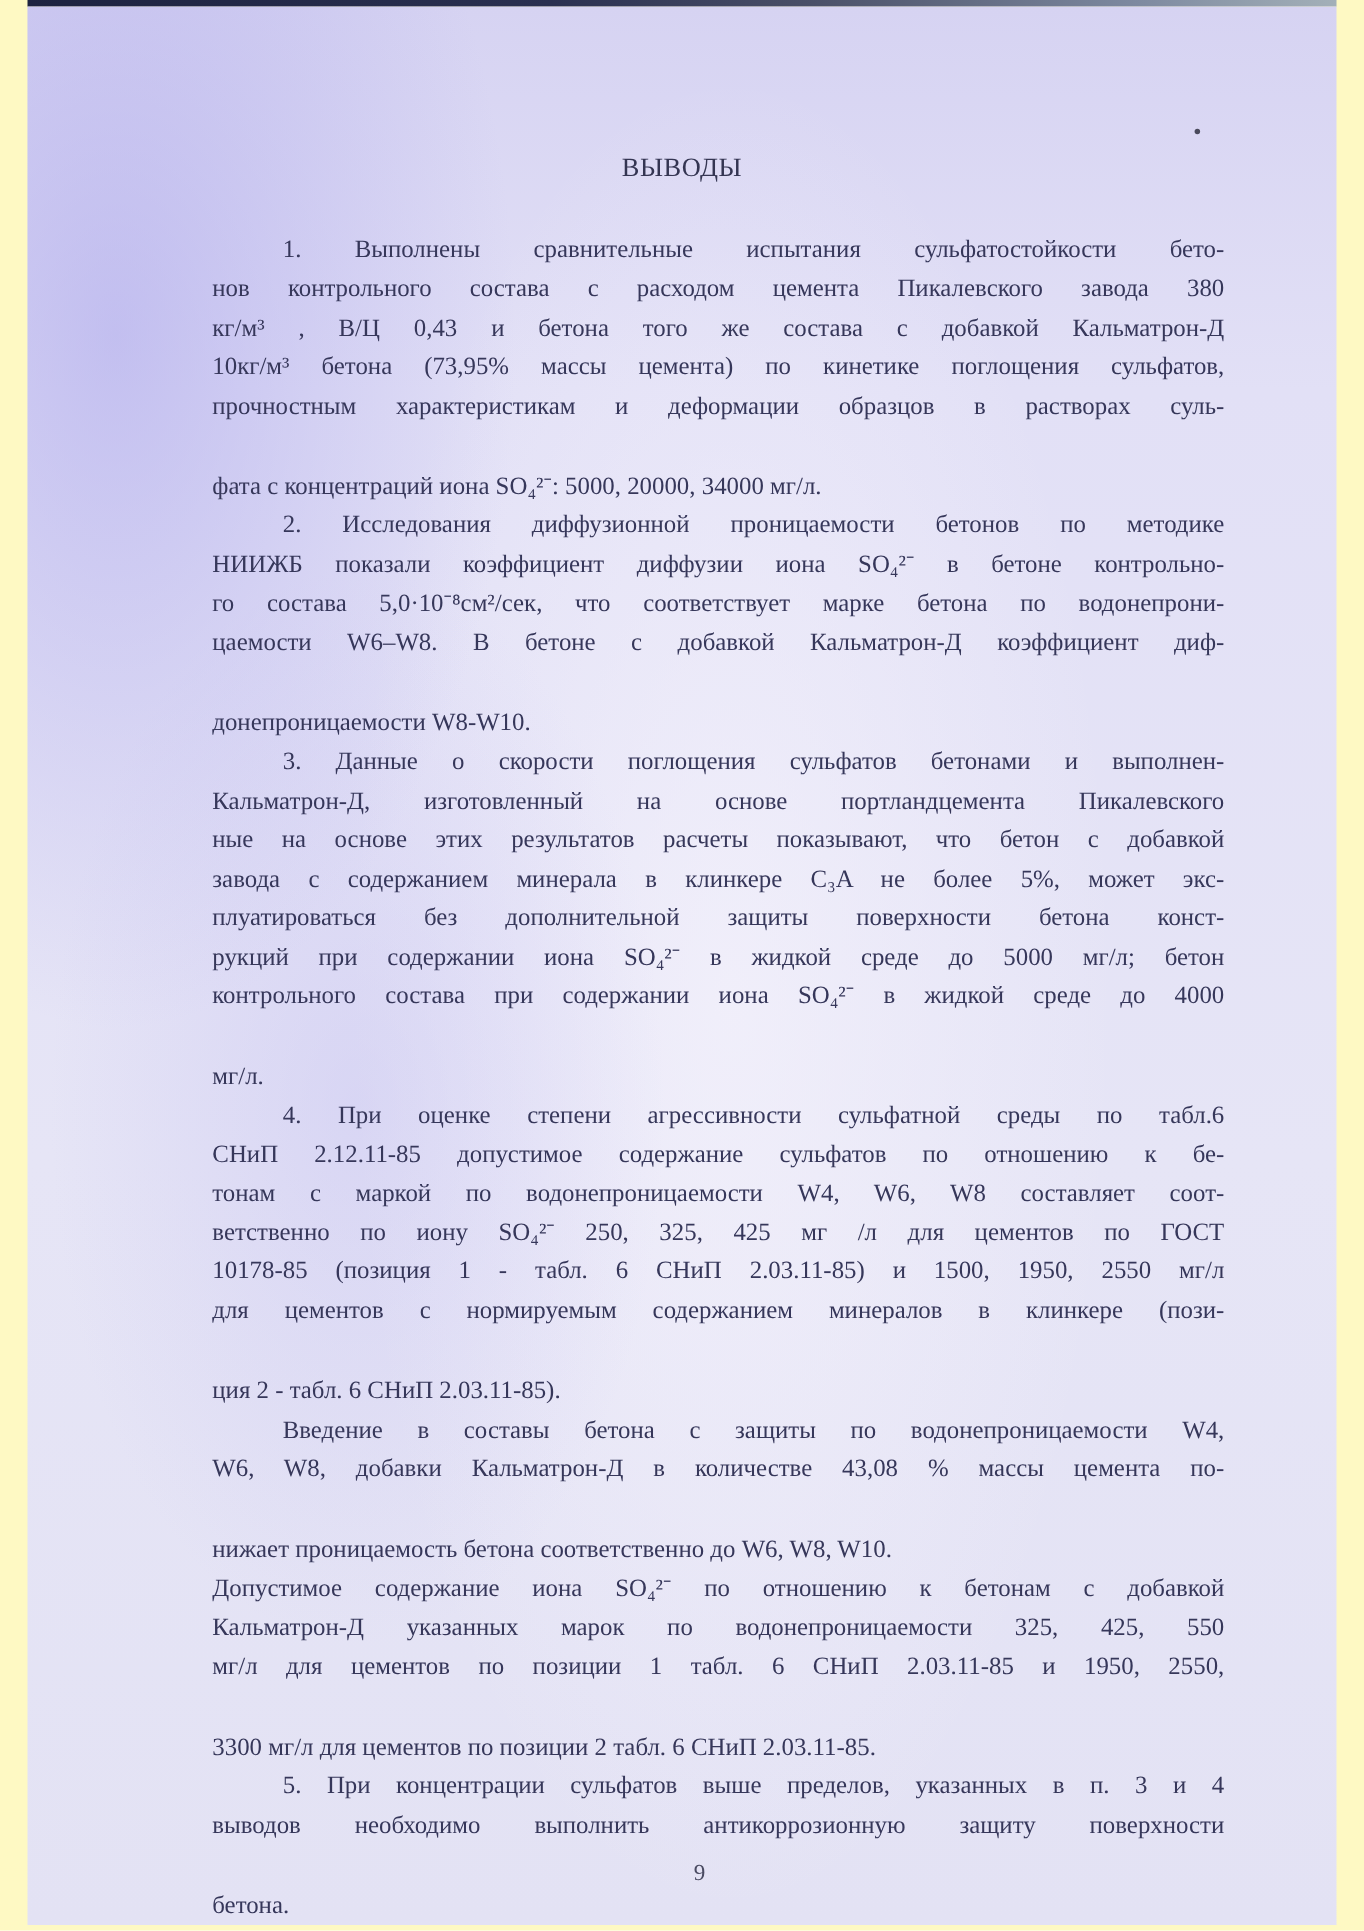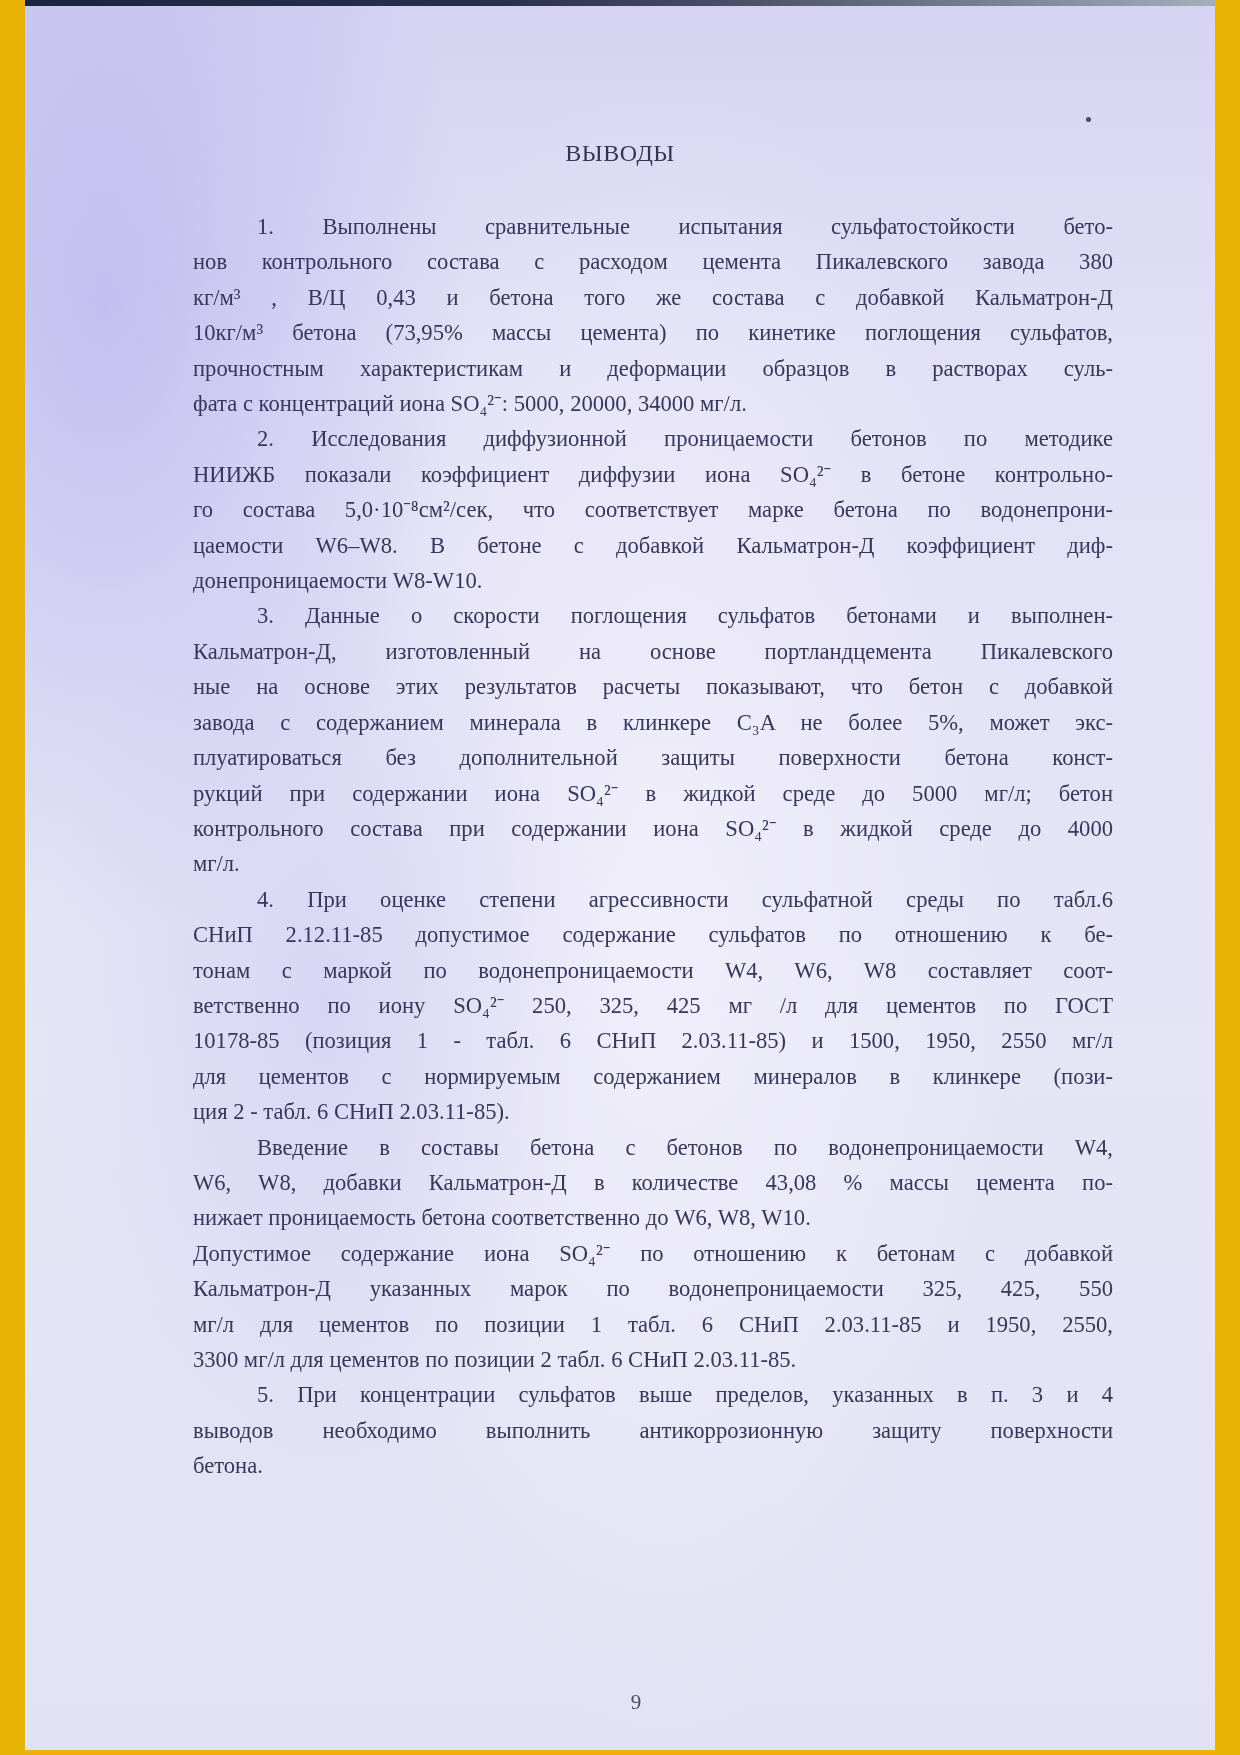--- a/index.html
+++ b/index.html
@@ -7,21 +7,21 @@
       padding: 0;
       width: 1240px;
       height: 1755px;
       overflow: hidden;
       background: #ffffff;
     }
     .scan {
       position: absolute;
       left: 0; top: 0;
       width: 1240px; height: 1755px;
-      background: #eab308;
+      background: #fef9c3;
     }
     .top-band {
       position: absolute;
       left: 25px; top: 0;
       width: 1190px; height: 6px;
       background: linear-gradient(90deg, #1d2340 0%, #2a3050 40%, #4a5068 60%, #7e8aa0 85%, #a3b0b8 100%);
     }
     .page {
       position: absolute;
       left: 25px; top: 6px;
@@ -59,21 +59,21 @@
       line-height: 35.4px;
       text-align: justify;
       color: #36375a;
     }
     .line {
       display: block;
       text-align: justify;
       text-align-last: justify;
       white-space: nowrap;
     }
-    .line.last { text-align-last: left; }
+    .line.last { text-align-last: left; margin-top: 38px; }
     .line.indent { padding-left: 64px; }
     .page-number {
       position: absolute;
       left: 0; right: 0;
       top: 1684px;
       text-align: center;
       font-size: 21px;
       color: #4a4b62;
       padding-left: 32px;
     }
@@ -121,21 +121,21 @@
         <span class="line indent">4. При оценке степени агрессивности сульфатной среды по табл.6</span>
         <span class="line">СНиП 2.12.11-85 допустимое содержание  сульфатов по отношению к бе-</span>
         <span class="line">тонам с маркой  по водонепроницаемости W4,  W6,  W8  составляет соот-</span>
         <span class="line">ветственно  по иону SO₄²⁻   250, 325, 425 мг /л   для цементов по ГОСТ</span>
         <span class="line">10178-85 (позиция 1 - табл. 6 СНиП 2.03.11-85)  и 1500, 1950, 2550 мг/л</span>
         <span class="line">для цементов с нормируемым содержанием минералов в клинкере (пози-</span>
         <span class="line last">ция 2 - табл. 6 СНиП 2.03.11-85).</span>
       </div>
 
       <div>
-        <span class="line indent">Введение в составы бетона с бетонов по водонепроницаемости W4,</span>
+        <span class="line indent">Введение в составы бетона с защиты по водонепроницаемости W4,</span>
         <span class="line">W6,  W8, добавки  Кальматрон-Д в количестве 43,08 %  массы цемента по-</span>
         <span class="line last">нижает проницаемость бетона  соответственно до W6,  W8,  W10.</span>
       </div>
 
       <div>
         <span class="line">Допустимое содержание иона SO₄²⁻ по отношению к бетонам с добавкой</span>
         <span class="line">Кальматрон-Д указанных марок по водонепроницаемости   325, 425, 550</span>
         <span class="line">мг/л  для цементов по позиции 1 табл. 6 СНиП 2.03.11-85   и   1950, 2550,</span>
         <span class="line last">3300 мг/л  для цементов по позиции 2 табл. 6 СНиП 2.03.11-85.</span>
       </div>

